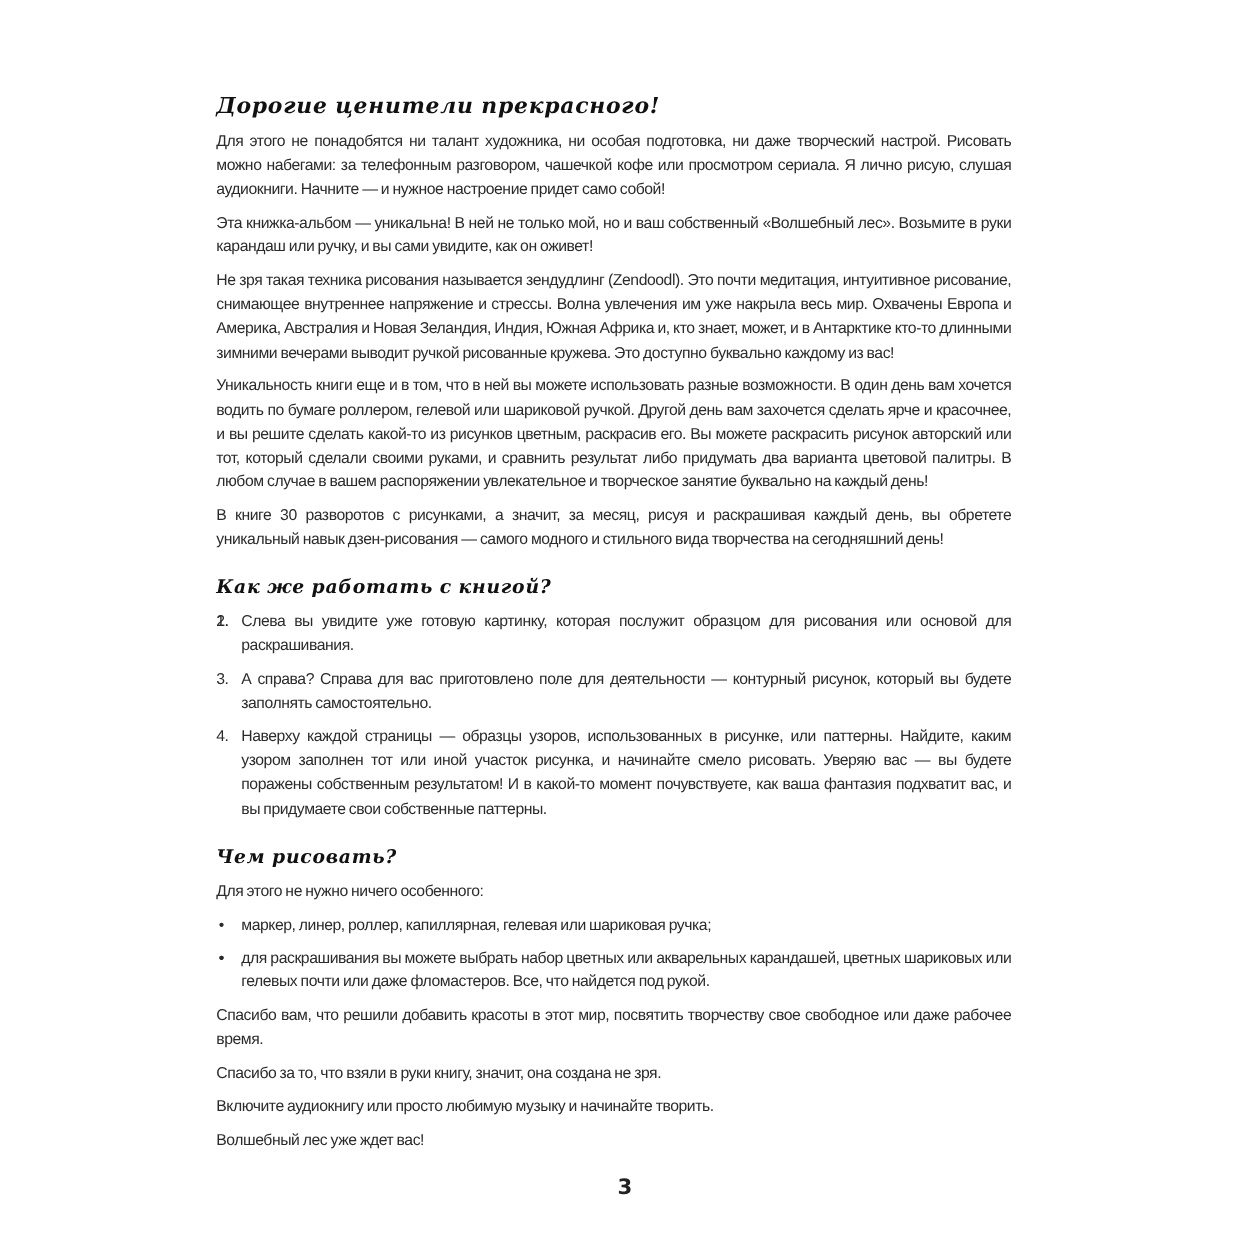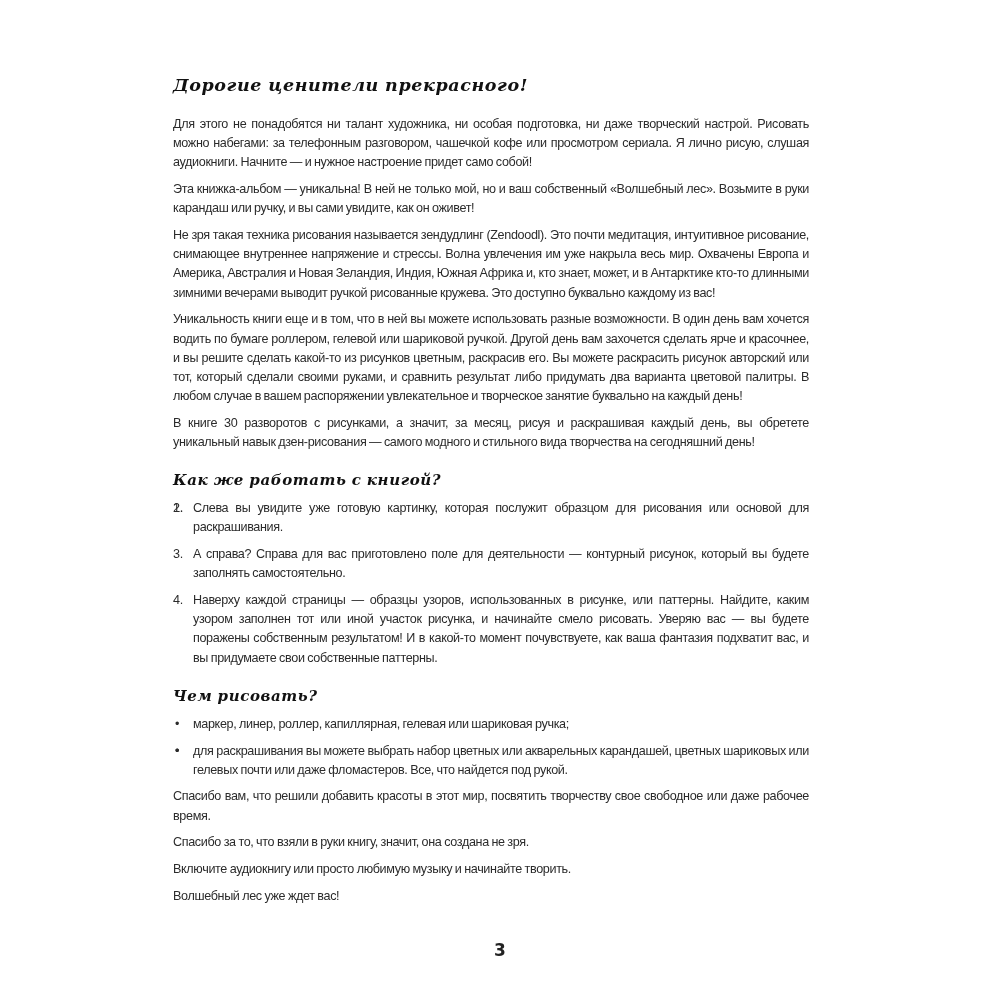--- a/index.html
+++ b/index.html
@@ -15,21 +15,21 @@
   }
   .page p { margin: 0 0 7.5px 0; text-align: justify; text-align-last: left; }
   h1.hand, h2.hand {
     font-family: "DejaVu Serif", serif;
     font-weight: bold;
     color: #111;
     margin: 0;
     letter-spacing: 0.6px;
     font-style: italic;
   }
-  h1.hand { font-size: 17.5px; line-height: 22px; margin-bottom: 19px; }
+  h1.hand { font-size: 17.5px; line-height: 22px; margin-bottom: 8px; }
   h2.hand { font-size: 15px; line-height: 20px; margin: 18px 0 9px 0; }
   ol.steps, ul.tools { margin: 0; padding: 0; list-style: none; }
   ol.steps li, ul.tools li { position: relative; padding-left: 20px; margin-bottom: 7.5px; text-align: justify; text-align-last: left; }
   ol.steps li .num { position: absolute; left: 0; top: 0; }
   ul.tools li .bullet { position: absolute; left: 2px; top: 0; }
   .page-number {
     position: absolute; left: 0; width: 1000px; top: 940px; text-align: center;
     font-family: "DejaVu Sans", sans-serif; font-weight: bold; font-size: 17px; color: #222;
   }
 </style>
@@ -60,20 +60,21 @@
       <span class="num">3.</span>
       <span>А справа? Справа для вас приготовлено поле для деятельности — контурный рисунок, который вы будете заполнять самостоятельно.</span>
     </li>
     <li>
       <span class="num">4.</span>
       <span>Наверху каждой страницы — образцы узоров, использованных в рисунке, или паттерны. Найдите, каким узором заполнен тот или иной участок рисунка, и начинайте смело рисовать. Уверяю вас — вы будете поражены собственным результатом! И в какой-то момент почувствуете, как ваша фантазия подхватит вас, и вы придумаете свои собственные паттерны.</span>
     </li>
   </ol>
 
   <h2 class="hand">Чем рисовать?</h2>
+  <p>Для этого не нужно ничего особенного:</p>
   <ul class="tools">
     <li>
       <span class="bullet">•</span>
       <span>маркер, линер, роллер, капиллярная, гелевая или шариковая ручка;</span>
     </li>
     <li>
       <span class="bullet">•</span>
     </li>
     <li>
       <span class="bullet">•</span>

